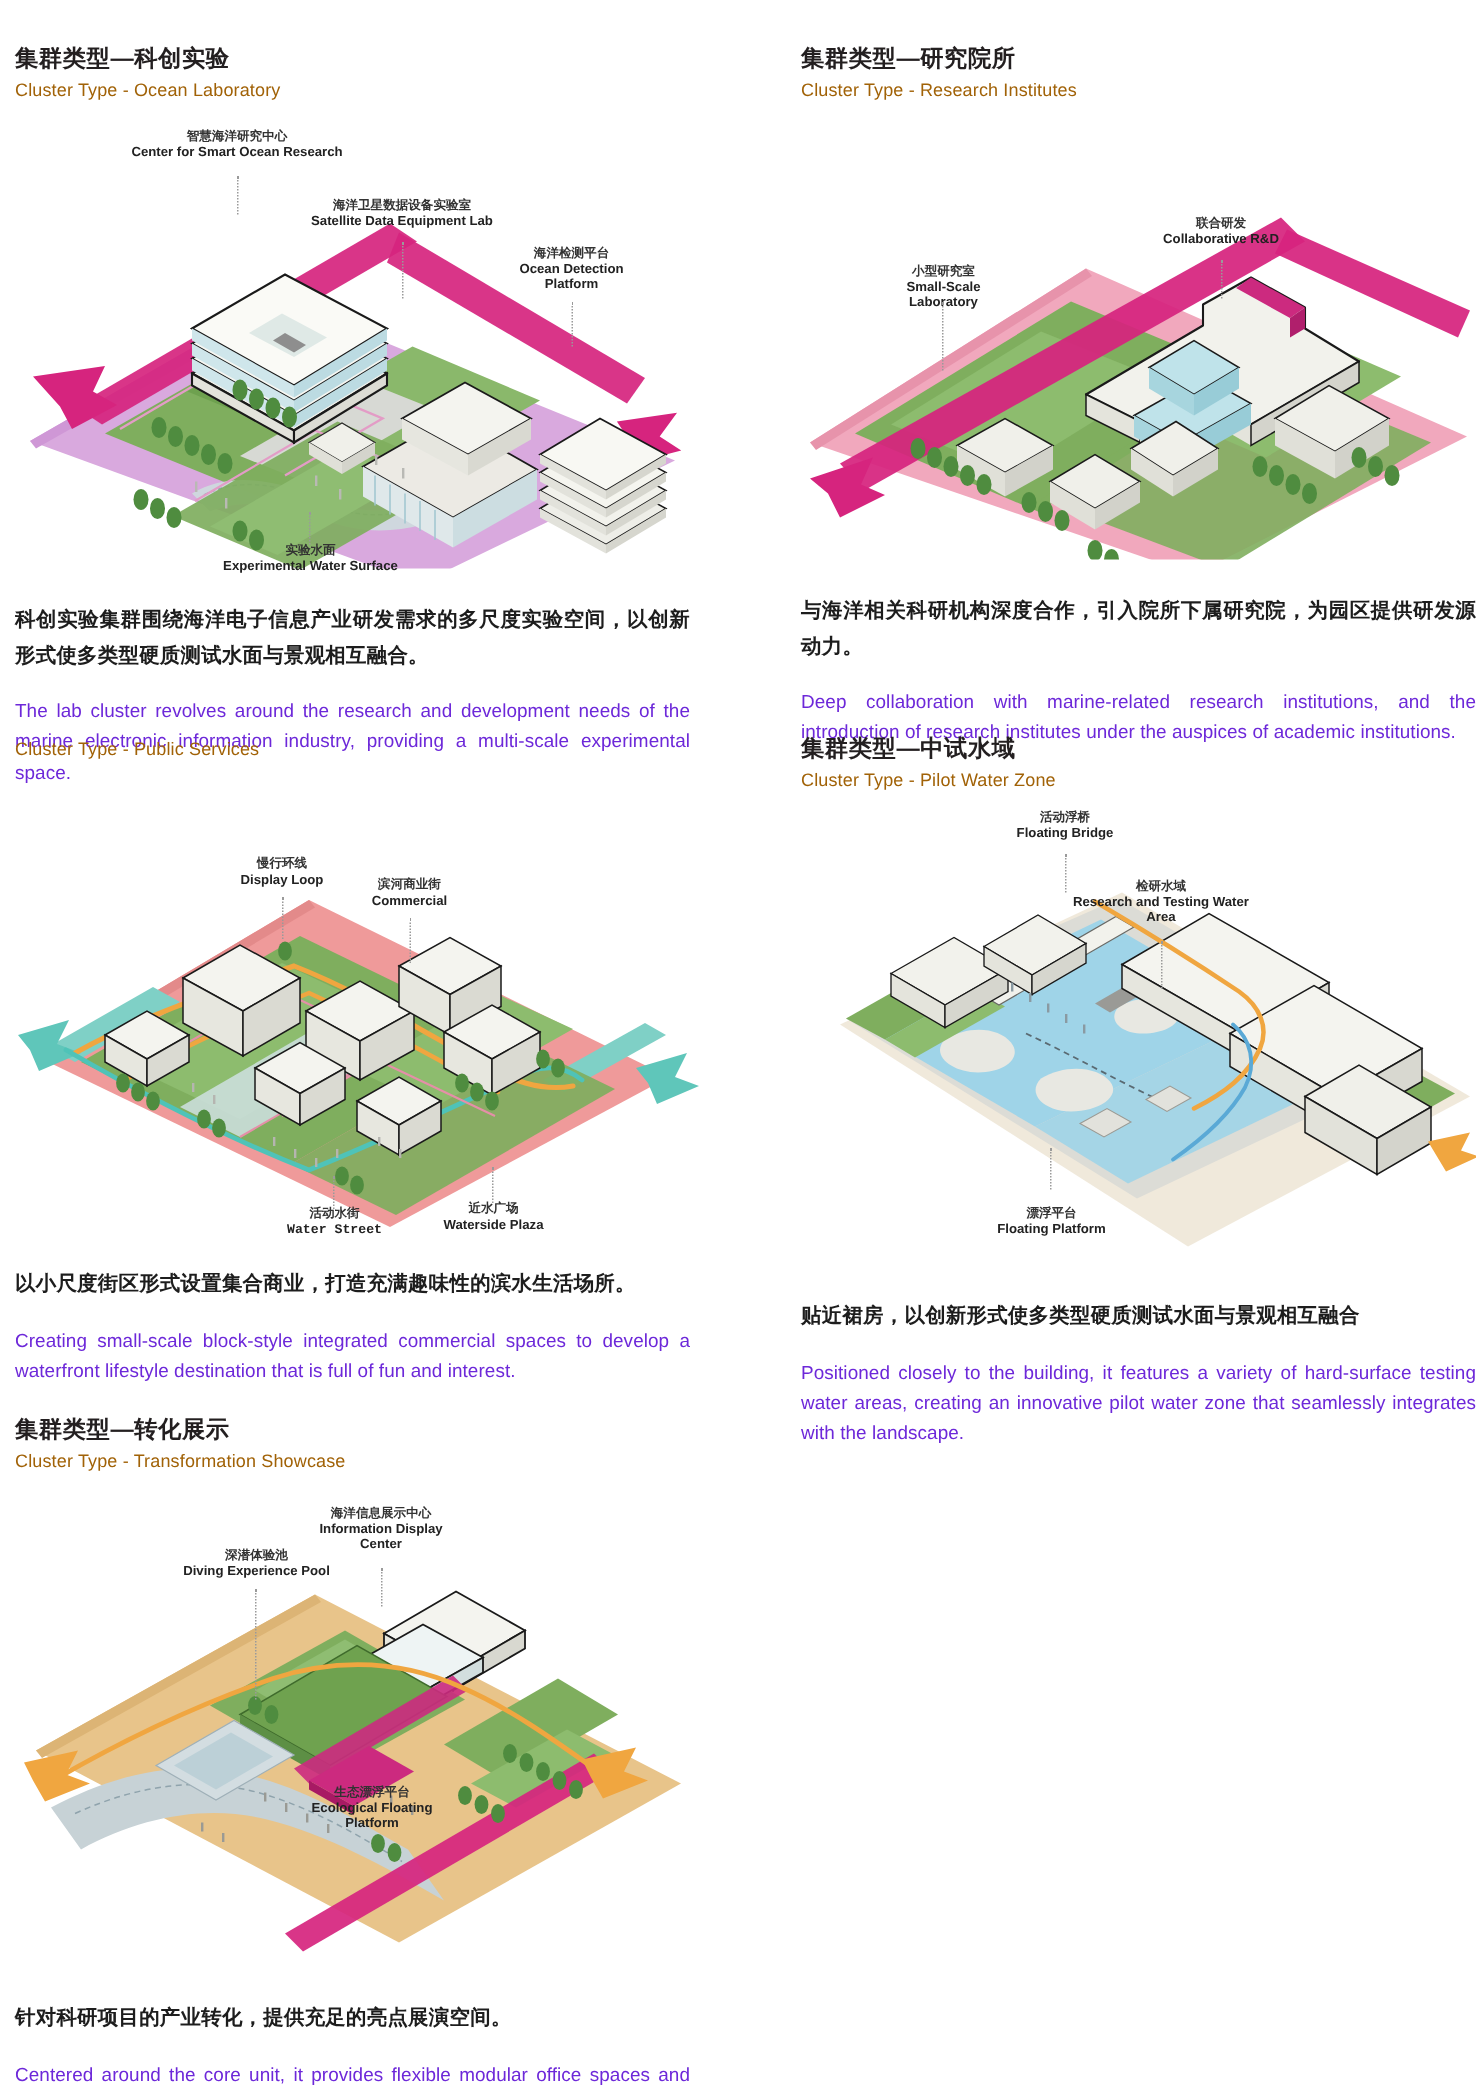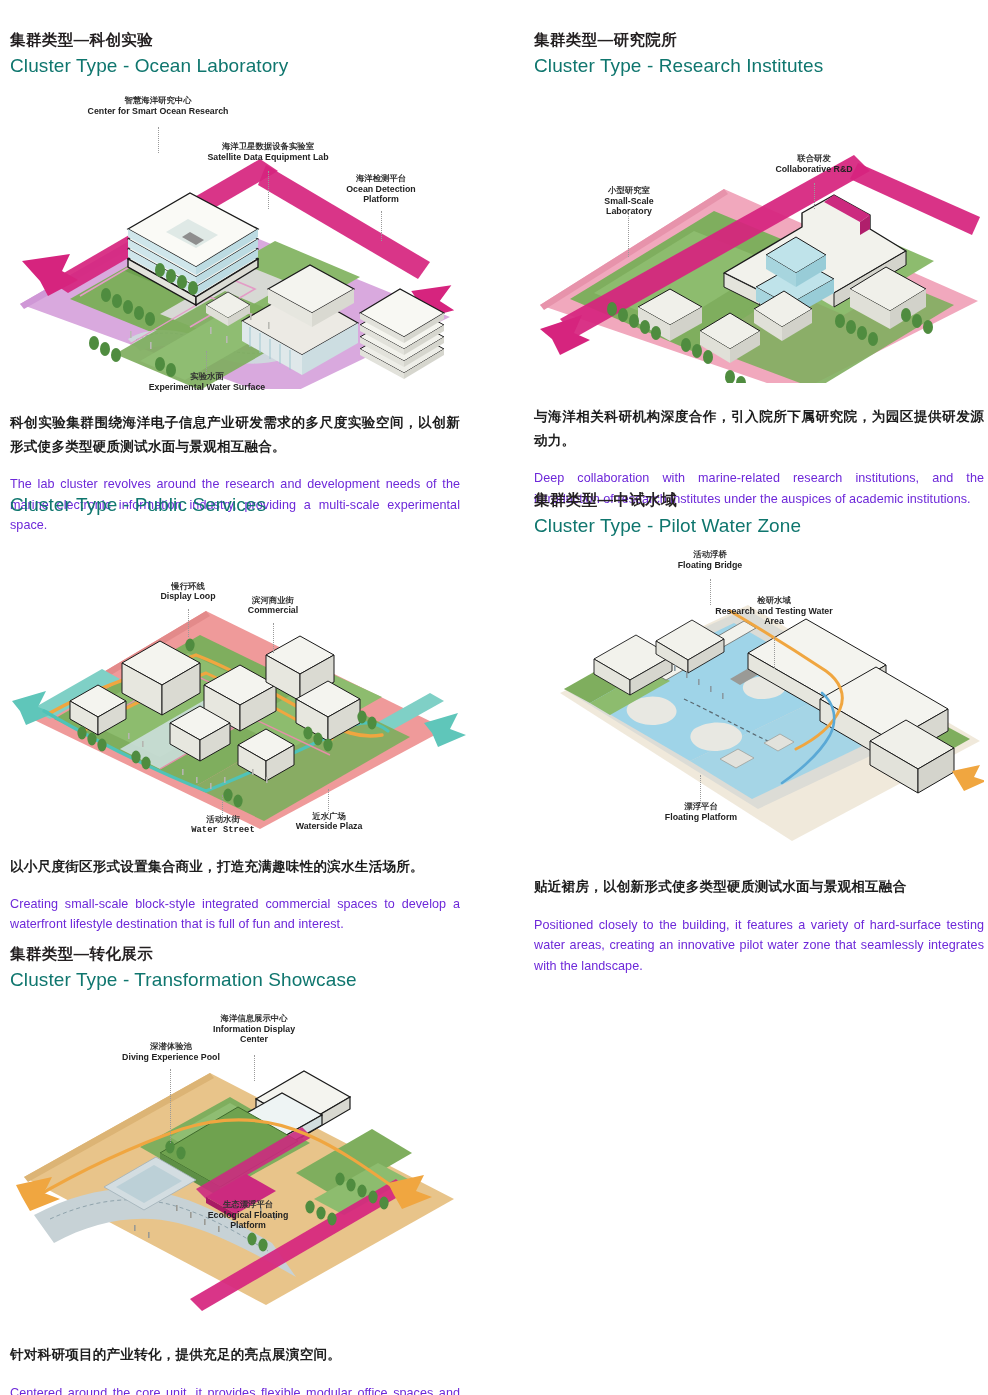--- a/index.html
+++ b/index.html
@@ -18,23 +18,23 @@
 
   .hdr-cn {
     font-size: 15.5px;
     font-weight: 700;
     color: #231f20;
     letter-spacing: 0.4px;
     line-height: 1.35;
     white-space: nowrap;
   }
   .hdr-en {
-    font-size: 19px;
+    font-size: 12px;
     font-weight: 400;
-    color: #0f766e;
+    color: #a16207;
     letter-spacing: 0.1px;
     line-height: 1.45;
     margin-top: 1px;
     white-space: nowrap;
   }
 
   .desc-cn {
     font-size: 13.6px;
     font-weight: 700;
     color: #1d1d1d;
@@ -500,21 +500,21 @@
       </div>
       <div class="leader" style="left:176px; top:26px; height:26px;"></div>
 
       <div class="anno" style="left:176px; top:42px; width:128px;">
         <div class="cn">检研水域</div>
         <div class="en wrap">Research and Testing Water Area</div>
       </div>
       <div class="leader" style="left:240px; top:84px; height:32px;"></div>
 
       <div class="leader" style="left:166px; top:222px; height:28px;"></div>
-      <div class="anno" style="left:112px; top:248px; width:110px;text-align:center;">
+      <div class="anno" style="left:112px; top:260px; width:110px;text-align:center;">
         <div class="cn">漂浮平台</div>
         <div class="en">Floating Platform</div>
       </div>
     </div>
 
     <div class="desc-cn" style="margin-top:22px; width:450px;">贴近裙房，以创新形式使多类型硬质测试水面与景观相互融合</div>
     <div class="gap"></div>
     <div class="desc-en jst" style="width:450px;">Positioned closely to the building, it features a variety of hard-surface testing water areas, creating an innovative pilot water zone that seamlessly integrates with the landscape.</div>
   </div>
 

